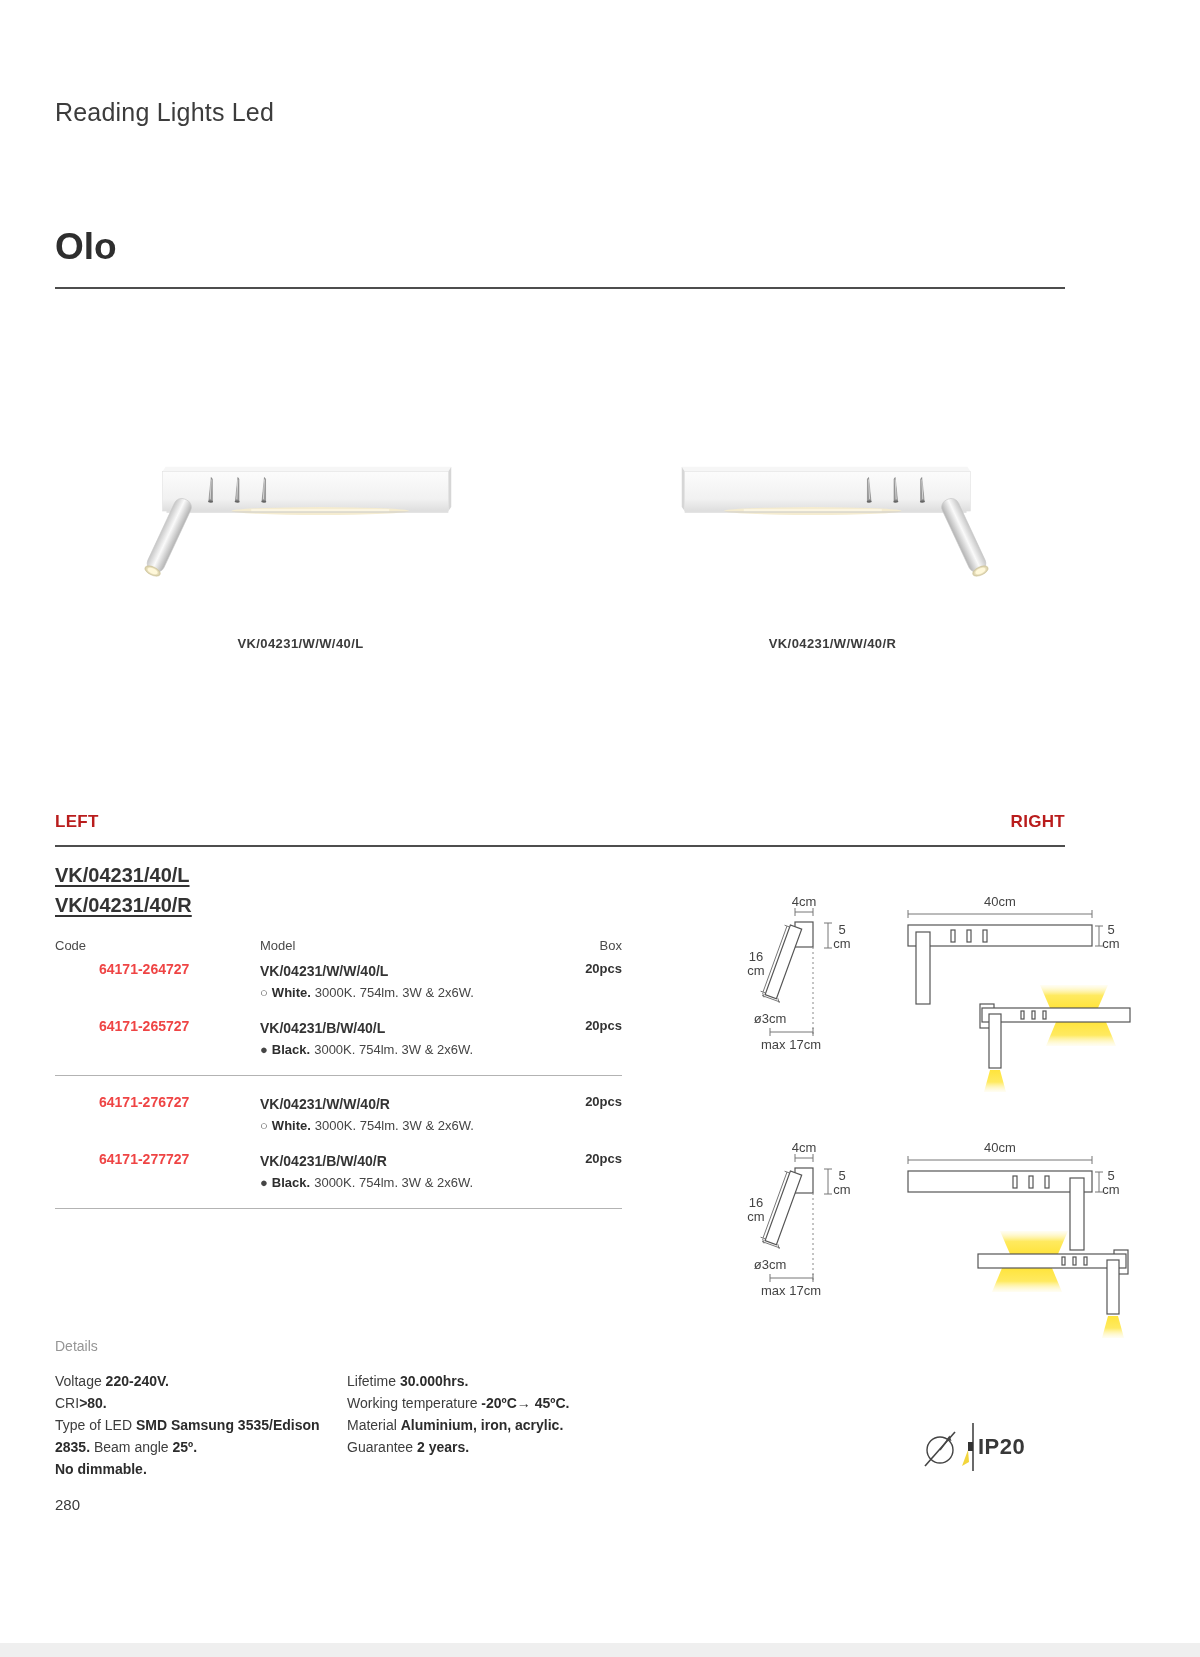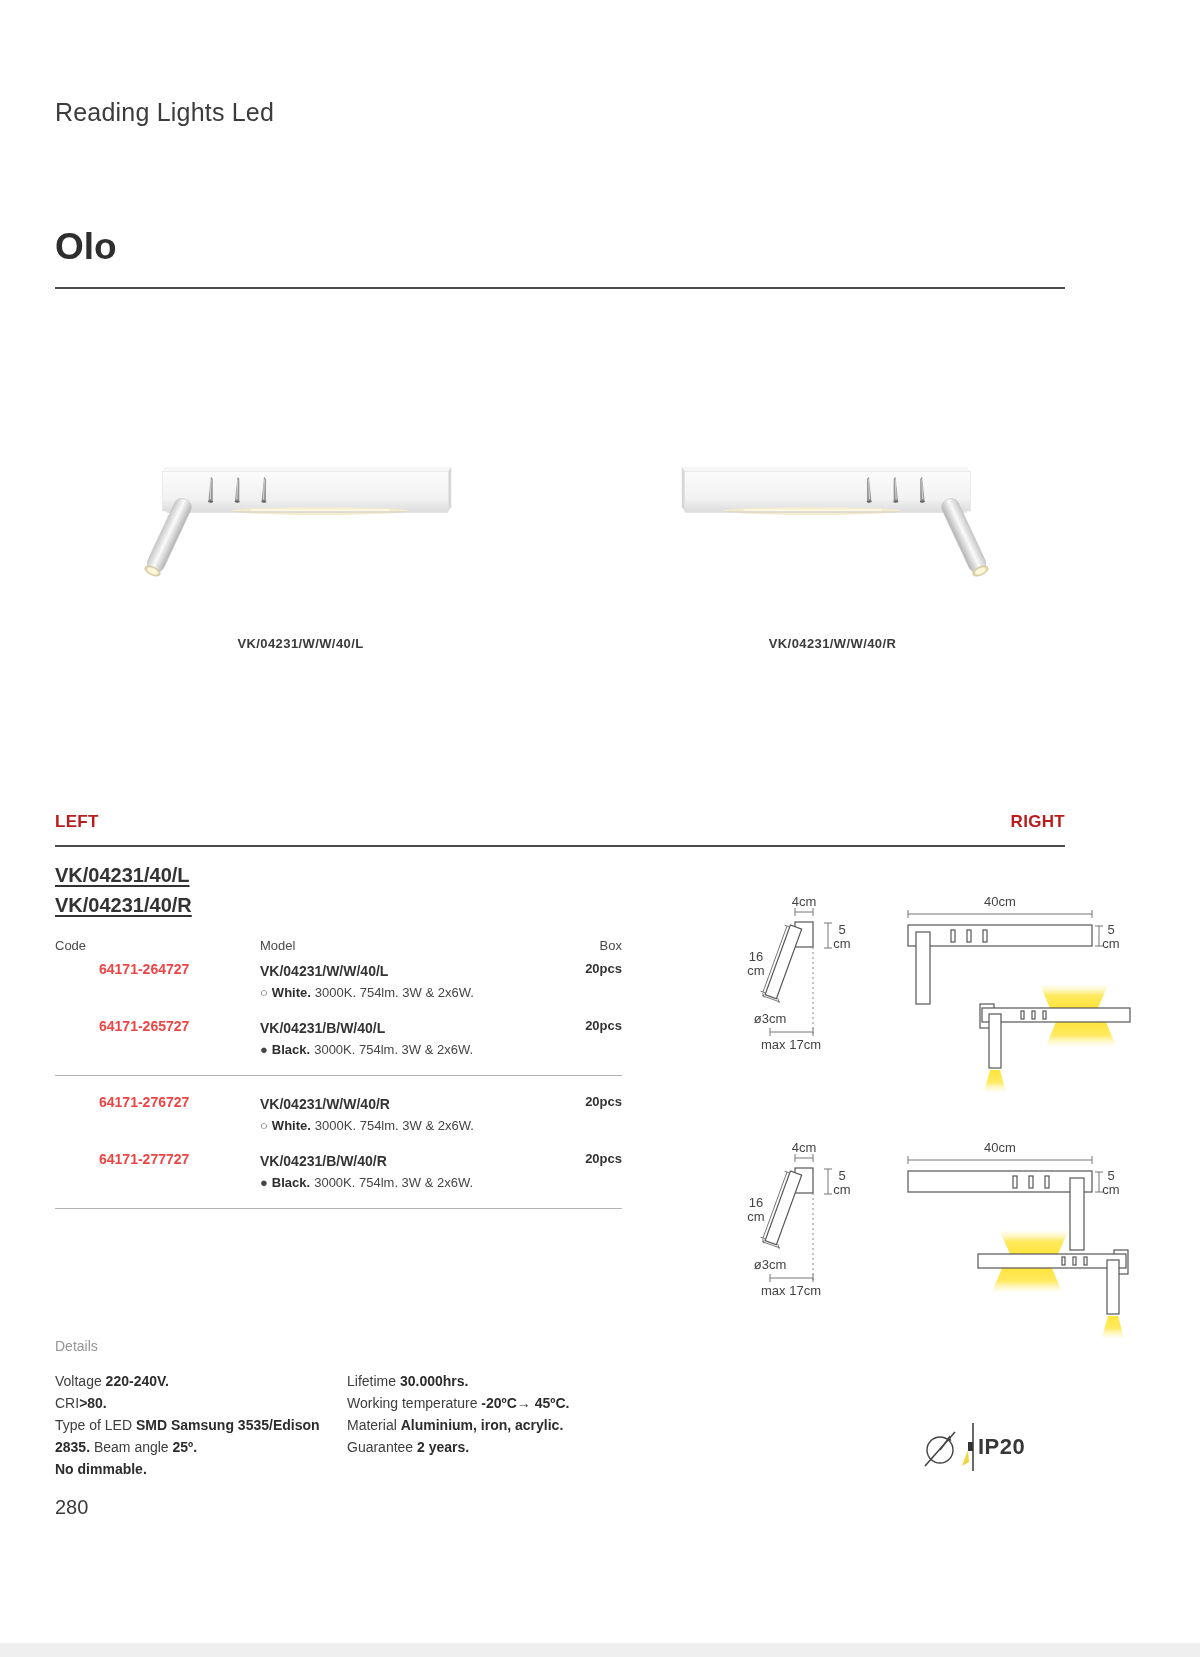--- a/index.html
+++ b/index.html
@@ -47,21 +47,21 @@
   .details-heading{font-size:14px;color:#959595;margin-bottom:16px;}
   .details-cols{display:flex;}
   .dcol{font-size:14px;line-height:22px;color:#3d3d3d;}
   .dcol b{color:#2c2c2c;}
   .dcol1{width:292px;}
   .dcol2{width:310px;}
 
   .icon-row{left:920px;top:1422px;display:flex;align-items:center;gap:0;}
   .ip-rating{font-size:22px;font-weight:700;color:#383838;letter-spacing:.5px;}
 
-  .page-number{left:55px;top:1496px;font-size:20px;color:#3a3a3a;}
+  .page-number{left:55px;top:1496px;font-size:15px;color:#3a3a3a;}
   .bottom-strip{left:0;top:1643px;width:1200px;height:14px;background:#efefef;}
 </style>
 </head>
 <body>
 
 <div class="page">
 
   <svg width="0" height="0" style="position:absolute" aria-hidden="true">
     <defs>
       <linearGradient id="barG" x1="0" y1="0" x2="0" y2="1">

